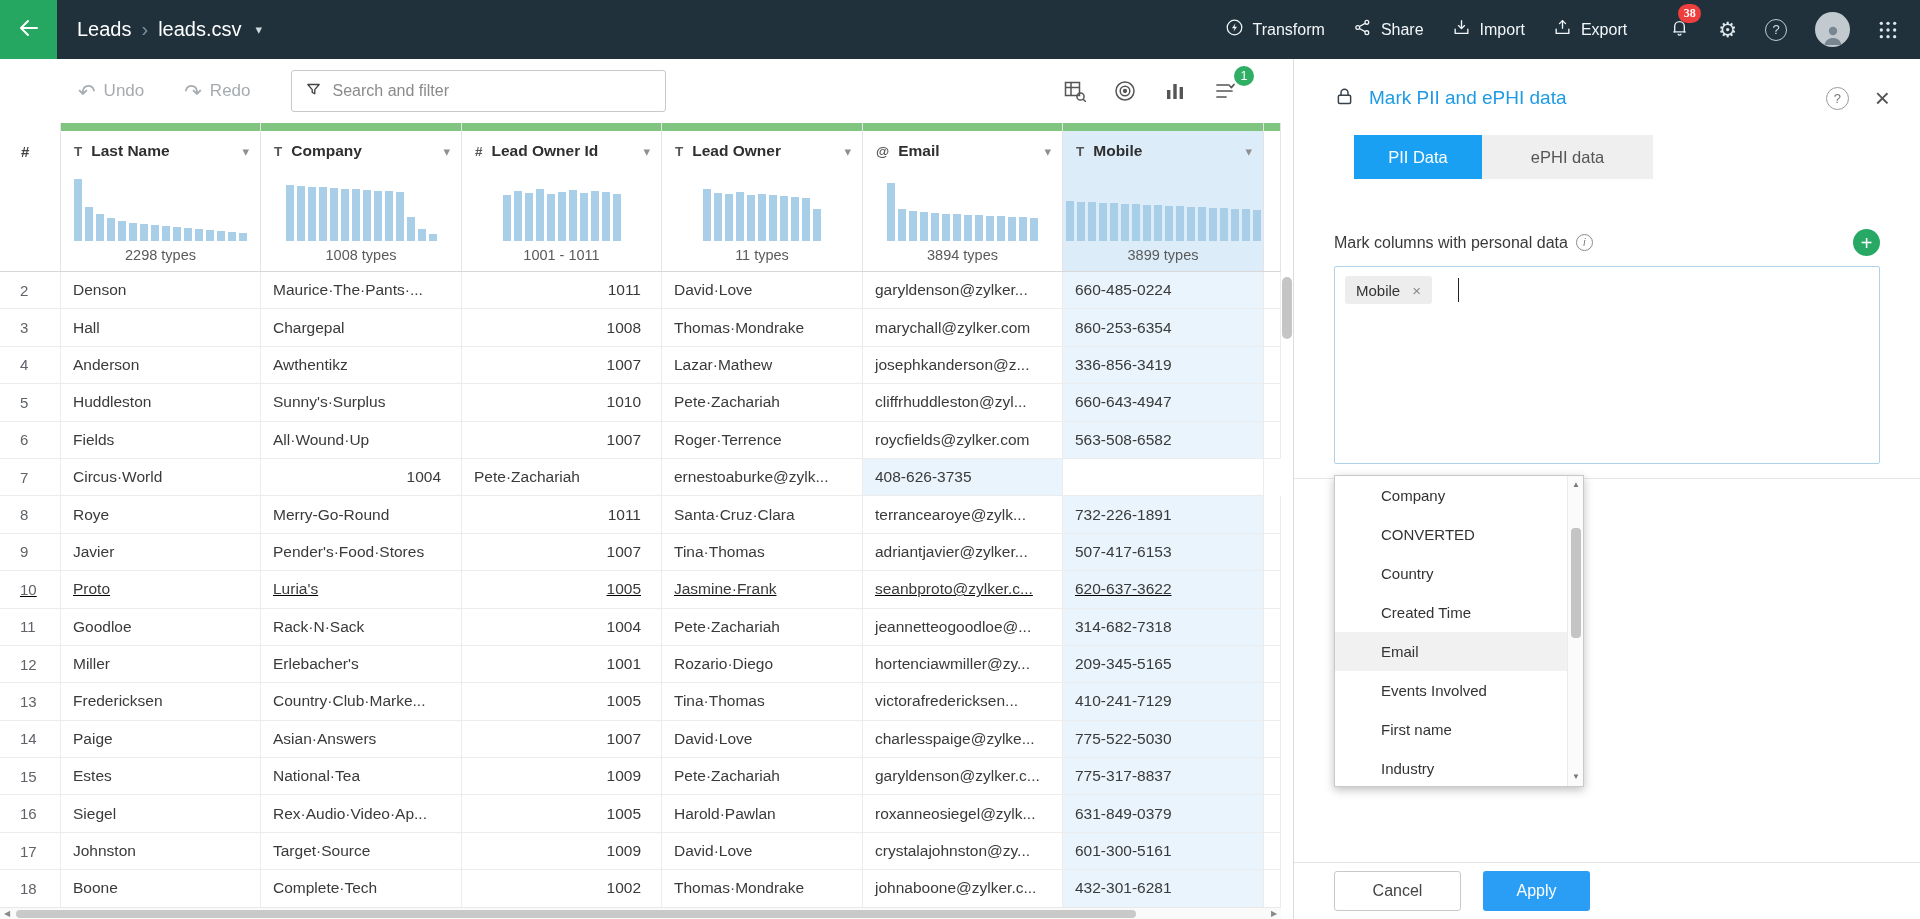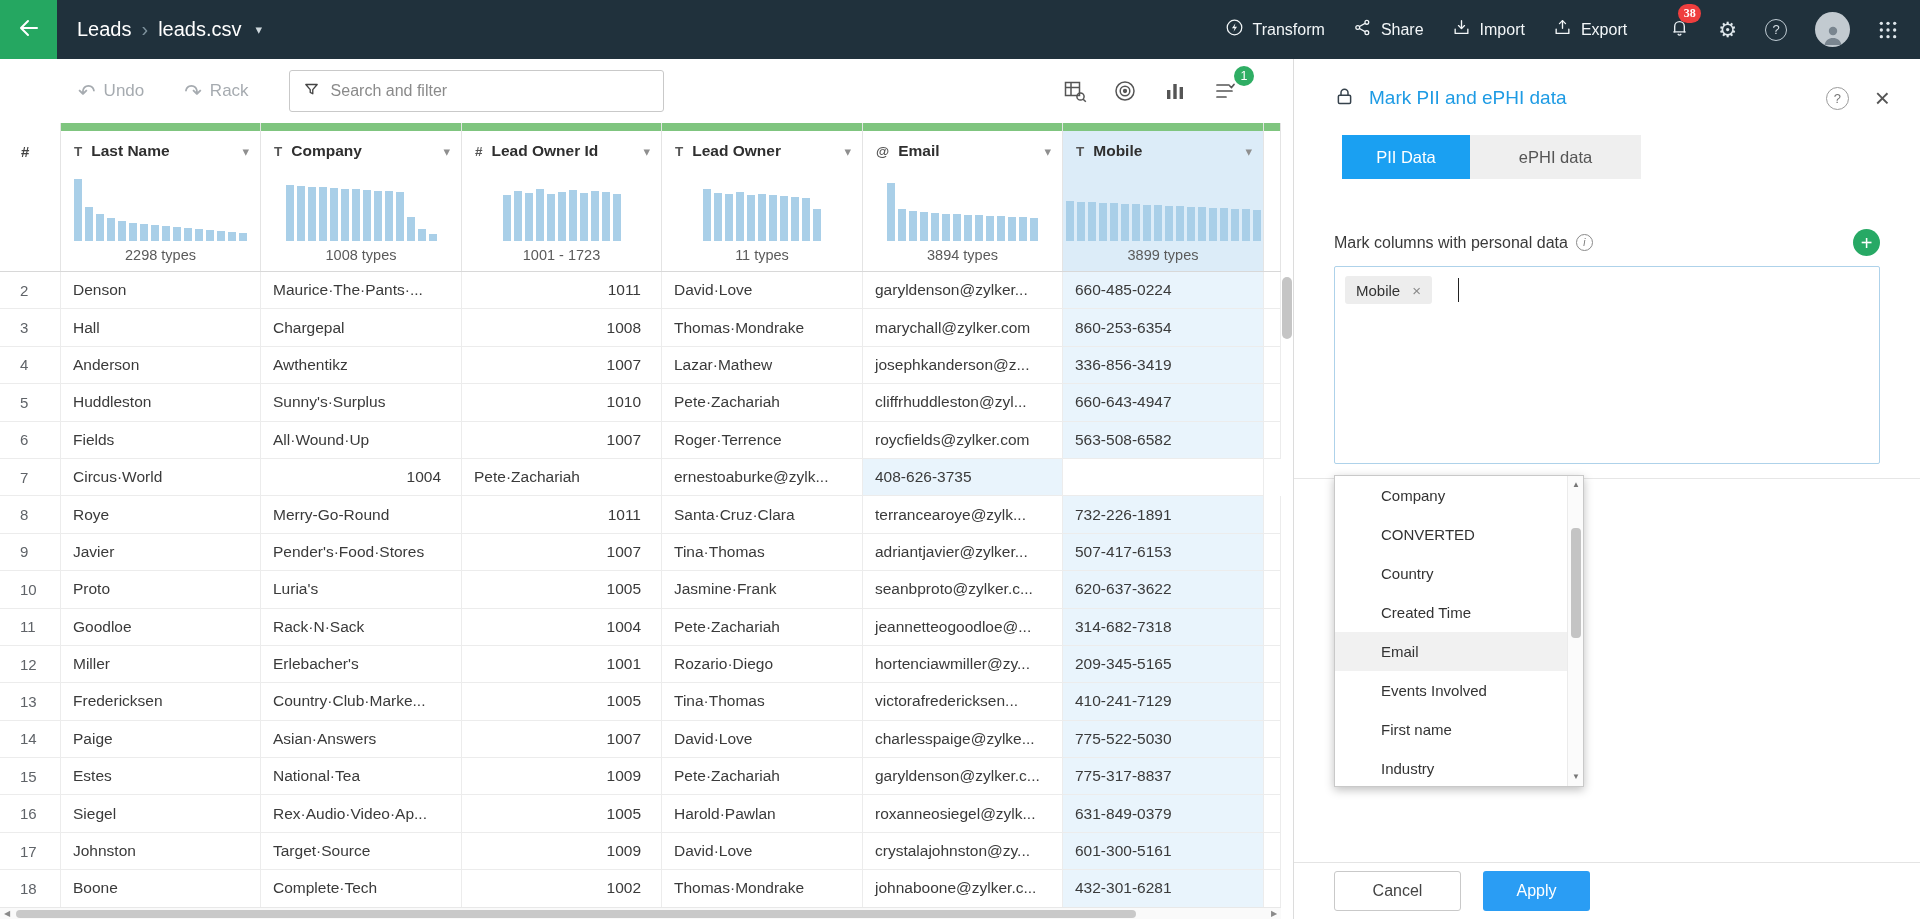--- a/index.html
+++ b/index.html
@@ -69,21 +69,21 @@
   .hscroll { position:absolute; left:0; bottom:0; width:1281px; height:12px; background:#fafafa; border-top:1px solid #e8e8e8; display:flex; align-items:center; }
   .hs-arrow { width:14px; font-size:8px; color:#8a8a8a; text-align:center; line-height:12px; cursor:pointer; flex:none; }
   .hthumb { height:8px; background:#c9c9c9; border-radius:4px; margin-left:2px; width:1120px; cursor:grab; }
   .hs-spacer { flex:1; }
 
   
   .panel-header { display:flex; align-items:center; padding:26px 30px 0 40px; }
   .panel-title { margin-left:14px; font-size:19px; color:#1e9be4; font-weight:500; }
   .panel-help { margin-left:auto; width:23px; height:23px; border:1.5px solid #9b9b9b; border-radius:50%; display:flex; align-items:center; justify-content:center; font-size:13px; color:#777; cursor:pointer; }
   .panel-close { margin-left:26px; font-size:26px; color:#555; cursor:pointer; line-height:1; }
-  .tabs { display:flex; margin:24px 0 0 48px;text-align:right; }
+  .tabs { display:flex; margin:24px 0 0 60px;text-align:right; }
   .tab { height:44px; display:flex; align-items:center; justify-content:center; font-size:16.5px; cursor:pointer; }
   .tab.active { background:#1aa0f2; color:#fff; min-width:128px; }
   .tab.inactive { background:#efefef; color:#555; min-width:171px; }
   .section-row { display:flex; align-items:center; margin:50px 40px 0 40px; }
   .section-label { font-size:16px; color:#3a3a3a; }
   .info-circle { width:17px; height:17px; border:1.2px solid #8a8a8a; border-radius:50%; display:flex; align-items:center; justify-content:center; font-size:10px; color:#777; margin-left:8px; font-style:italic; }
   .plus-btn { margin-left:auto; width:27px; height:27px; border-radius:50%; background:#27a965; color:#fff; border:none; font-size:20px; line-height:1; display:flex; align-items:center; justify-content:center; cursor:pointer; }
   .pii-input { margin:10px 40px 0 40px; height:198px; border:1px solid #aed2ea; border-radius:2px; padding:9px 10px; display:flex; align-items:flex-start; cursor:text; background:#fff; }
   .chip { display:inline-flex; align-items:center; gap:12px; background:#ededed; border-radius:3px; padding:5px 11px; font-size:15px; color:#333; height:28px; }
   .chip-x { color:#8a8a8a; font-size:15px; cursor:pointer; }
@@ -201,21 +201,21 @@
   <div class="content">
 
     <section class="main">
       <div class="toolbar">
         <div class="histbtn">
           <span class="arrow-glyph">↶</span>
           <span>Undo</span>
         </div>
         <div class="histbtn">
           <span class="arrow-glyph">↷</span>
-          <span>Rack</span>
+          <span>Redo</span>
         </div>
         <div class="searchbox">
           <span>
             <svg width="17" height="17" viewBox="0 0 24 24" fill="none" stroke="#444" stroke-width="1.9" stroke-linejoin="round">
                 <path d="M4 5h16l-6.2 7.2V18l-3.6-1.8v-4z"></path>
               </svg>
           </span>
           <input class="search-input" type="text" placeholder="Search and filter" style="">
         </div>
         <div class="toolbar-icons">
@@ -329,21 +329,21 @@
                   <div class="bar" style="height: 48px;"></div>
                   <div class="bar" style="height: 52px;"></div>
                   <div class="bar" style="height: 47px;"></div>
                   <div class="bar" style="height: 49px;"></div>
                   <div class="bar" style="height: 51px;"></div>
                   <div class="bar" style="height: 48px;"></div>
                   <div class="bar" style="height: 50px;"></div>
                   <div class="bar" style="height: 49px;"></div>
                   <div class="bar" style="height: 47px;"></div>
                 </div>
-                <div class="types-label">1001 - 1723</div>
+                <div class="types-label">1001 - 1011</div>
               </div>
             </div>
             <div class="hcol">
               <div class="hstrip"></div>
               <div class="htitle">
                 <span class="type-icon">T</span>
                 <span class="col-name">Lead Owner</span>
                 <span class="hdr-caret">▾</span>
               </div>
               <div class="hhist">
@@ -500,21 +500,21 @@
             <div class="grid-row" style="grid-template-columns: 61px 200px 201px 200px 201px 200px 201px 17px;">
               <div class="cell num">9</div>
               <div class="cell">Javier</div>
               <div class="cell">Pender's·Food·Stores</div>
               <div class="cell right">1007</div>
               <div class="cell">Tina·Thomas</div>
               <div class="cell">adriantjavier@zylker...</div>
               <div class="cell hl">507-417-6153</div>
               <div class="cell sliver"></div>
             </div>
-            <div class="grid-row" style="grid-template-columns: 61px 200px 201px 200px 201px 200px 201px 17px;">
+            <div class="grid-row" style="grid-template-columns: 61px 200px 201px 200px 201px 200px 201px 17px; text-decoration: underline;">
               <div class="cell num">10</div>
               <div class="cell">Proto</div>
               <div class="cell">Luria's</div>
               <div class="cell right">1005</div>
               <div class="cell">Jasmine·Frank</div>
               <div class="cell">seanbproto@zylker.c...</div>
               <div class="cell hl">620-637-3622</div>
               <div class="cell sliver"></div>
             </div>
             <div class="grid-row" style="grid-template-columns: 61px 200px 201px 200px 201px 200px 201px 17px;">

